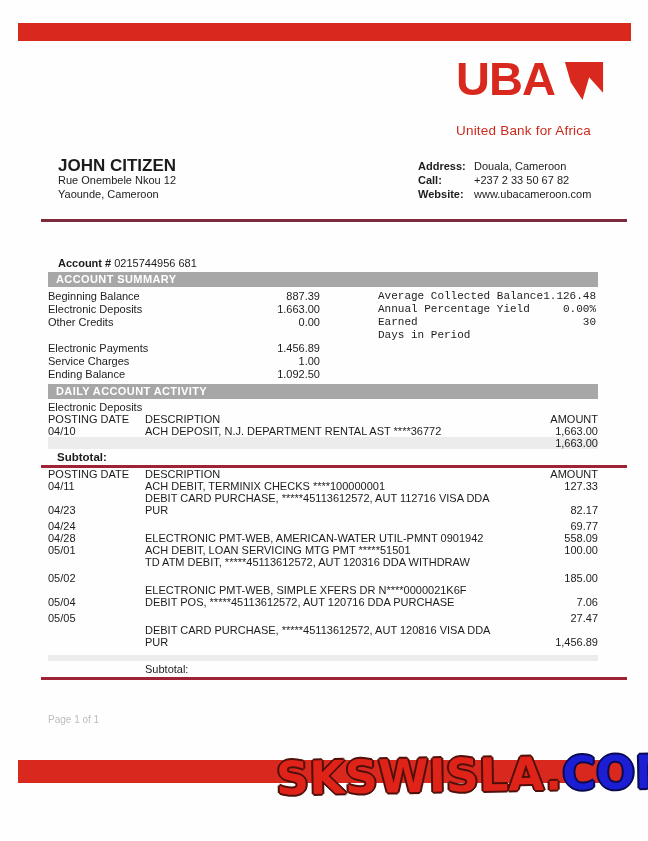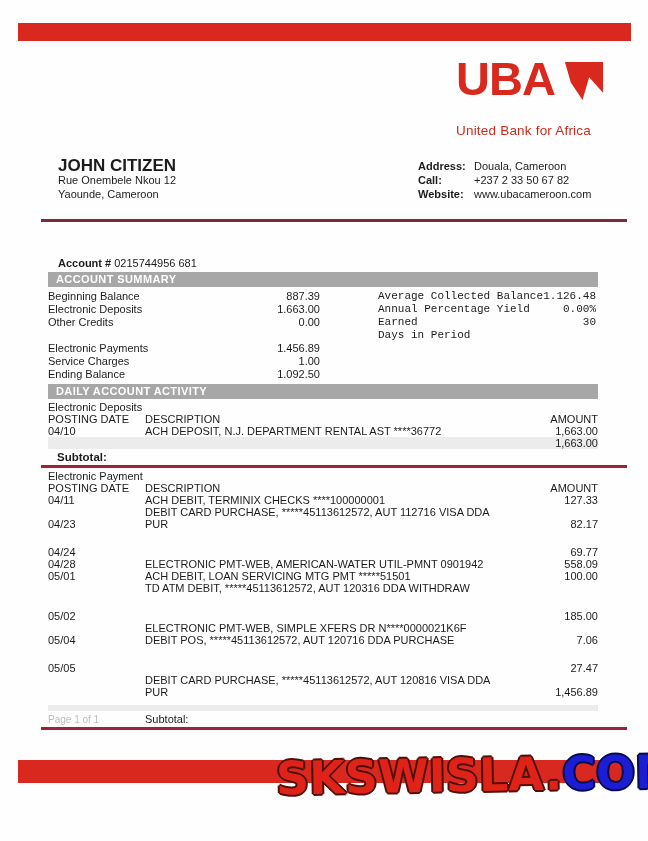--- a/index.html
+++ b/index.html
@@ -39,21 +39,21 @@
   .srow{display:flex;justify-content:space-between;height:13px;line-height:13px;}
 
   .activity-body{position:absolute;left:48px;top:401px;width:550px;font-size:11px;}
   .secname{height:12px;line-height:12px;}
   .secname.second{margin-top:2px;}
   .ahdr{display:flex;font-weight:normal;height:12px;line-height:12px;}
   .adate{width:97px;flex-shrink:0;}
   .adesc{flex:1;white-space:pre-line;padding-right:10px;}
   .aamt{width:90px;text-align:right;flex-shrink:0;}
   .arow{display:flex;line-height:12px;align-items:flex-end;}
-  .arow.gap{margin-top:16px;}
+  .arow.gap{margin-top:4px;}
   .arow.shaded{background:#ececec;}
   .aamt.bottom{align-self:flex-end;}
   .subtotal{font-weight:bold;font-size:11.5px;margin:2px 0 0 9px;height:12px;line-height:12px;}
   .subtotal.indent{margin-left:97px;font-weight:normal;font-size:11px;}
   .arule{height:3px;background:#9e2336;width:586px;margin-left:-7px;margin-top:2px;}
   .band{height:6px;background:#ececec;margin-top:7px;}
 
   .page-num{position:absolute;left:48px;top:714px;width:550px;
             font-size:10px;color:#bdbdbd;}
 
@@ -177,21 +177,20 @@
         <span class="adesc">ACH DEPOSIT, N.J. DEPARTMENT RENTAL AST ****36772</span>
         <span class="aamt">1,663.00</span>
       </div>
       <div class="arow shaded">
         <span class="adate"></span>
         <span class="adesc"></span>
         <span class="aamt">1,663.00</span>
       </div>
       <div class="subtotal">Subtotal:</div>
       <div class="arule"></div>
-      <div class="secname second">Electronic Payment</div>
       <div class="ahdr">
         <span class="adate">POSTING DATE</span>
         <span class="adesc">DESCRIPTION</span>
         <span class="aamt">AMOUNT</span>
       </div>
       <div class="arow">
         <span class="adate">04/11</span>
         <span class="adesc">ACH DEBIT, TERMINIX CHECKS ****100000001</span>
         <span class="aamt">127.33</span>
       </div>

